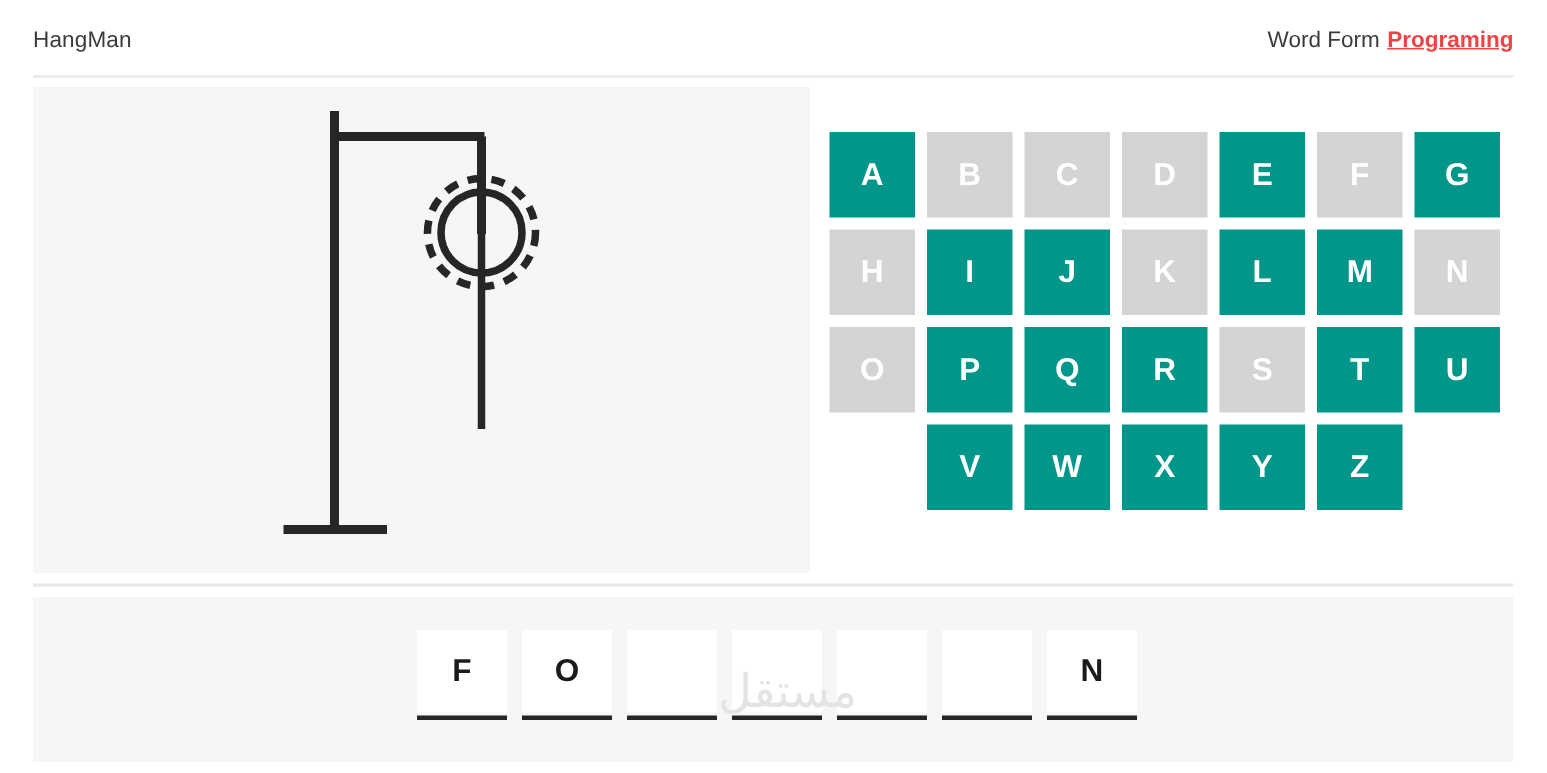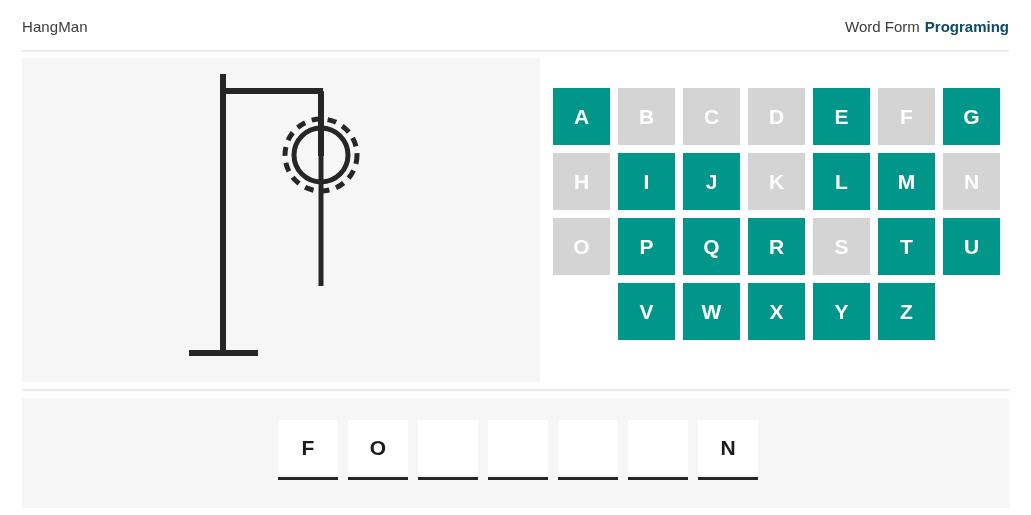--- a/index.html
+++ b/index.html
@@ -36,23 +36,24 @@
   .header-right {
     font-size: 15px;
     color: #3b3b3b;
     white-space: nowrap;
   }
   .header-right .word-form-label {
     color: #3b3b3b;
     text-align: right;
   }
   .header-right .word-value {
-    color: #0c4a6e;
+    color: #ef4444;
     font-weight: bold;
     margin-left: 5px;
+    text-decoration: underline;
   }
 
   .header-divider {
     position: absolute;
     left: 22px;
     top: 50px;
     width: 987px;
     height: 2px;
     background: #ececec;
   }
@@ -273,13 +274,14 @@
         <div class="slot-underline"></div>
       </div>
       <div class="slot">
         <div class="slot-box">N</div>
         <div class="slot-underline"></div>
       </div>
     </div>
 </div>
 
 <div class="watermark">
+  <div class="watermark-ar">مستقل</div>
 </div>
 
 </body></html>

